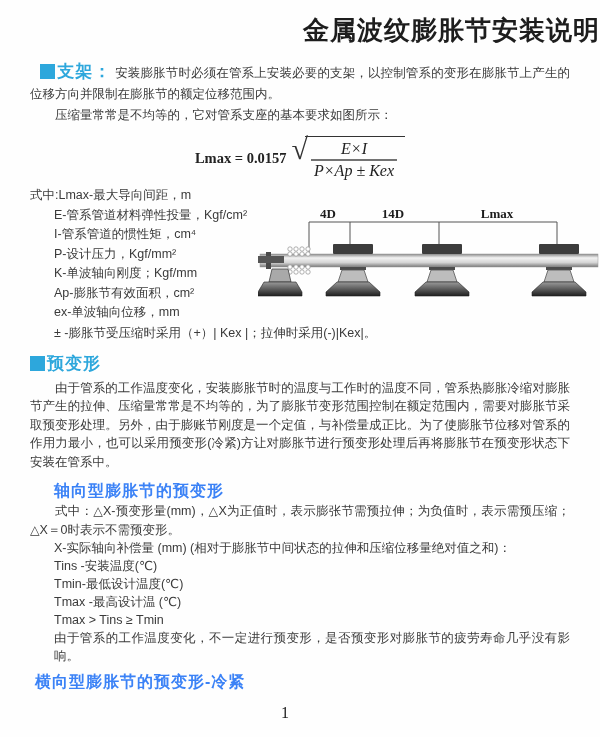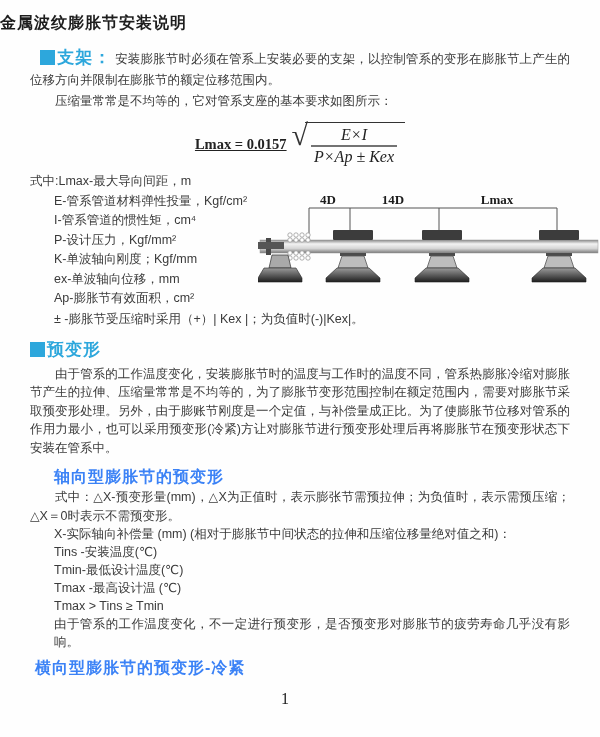--- a/index.html
+++ b/index.html
@@ -3,21 +3,21 @@
 <meta charset="utf-8">
 <style>
   * { margin:0; padding:0; box-sizing:border-box; }
   html,body { background:#ffffff; }
   .page {
     width:600px; height:737px; background:#fefefe; overflow:hidden;
     font-family:"Liberation Sans","DejaVu Sans",sans-serif;
     color:#3a3a3a; position:relative;
   }
   .page-title {
-    text-align:left; font-size:16px; font-weight:bold; color:#1d1d1d;
+    text-align:right; font-size:26px; font-weight:bold; color:#1d1d1d;
     padding-top:13px; letter-spacing:1px;
   }
   .body-text { font-size:12.5px; line-height:20px; color:#3a3a3a; }
   .para { margin:0 30px; text-align:justify; }
   .sec-para { margin-top:13px; text-indent:10px; line-height:21px; }
   .bullet-sq {
     display:inline-block; width:15px; height:15px; background:#2da7dc;
     vertical-align:-2px; margin-right:2px;
   }
   .sec-head {
@@ -25,21 +25,21 @@
   }
   .indent2 { text-indent:2em; }
   
   .formula {
     display:flex; justify-content:center; align-items:center; gap:5px;
     font-family:"Liberation Serif","DejaVu Serif",serif; color:#222;
   }
   .formula-1 { margin:9px 0 5px 0; }
   .formula-2 { margin:7px 40px 6px 0; }
   .formula-3 { margin:10px 30px 12px 0; }
-  .f-lhs { font-weight:bold; font-size:14.5px;text-decoration:underline; }
+  .f-lhs { font-weight:bold; font-size:14.5px; }
   .frac { display:inline-flex; flex-direction:column; align-items:center;
           font-size:16px; line-height:1.25; text-align:center; }
   .frac .den { border-top:2px solid #737373; }
   .frac.italic { font-style:italic; }
   .frac .num, .frac .den { padding:0 3px; }
   .sqrt { display:inline-flex; align-items:flex-start; }
   .sqrt-sym { font-size:30px; line-height:0.95; font-weight:400; color:#333; }
   .sqrt-body { border-top:1.5px solid #333; padding:2px 8px 0 6px; margin-left:-3px; margin-top:1px; }
   .paren { font-size:17px; }
   
@@ -86,22 +86,22 @@
     </span>
   </div>
 
   <div class="defs-row">
     <div class="defs-col body-text">
       <div class="def-line">式中:Lmax-最大导向间距，m</div>
       <div class="def-line sub">E-管系管道材料弹性投量，Kgf/cm²</div>
       <div class="def-line sub">I-管系管道的惯性矩，cm⁴</div>
       <div class="def-line sub">P-设计压力，Kgf/mm²</div>
       <div class="def-line sub">K-单波轴向刚度；Kgf/mm</div>
+      <div class="def-line sub">Ap-膨胀节有效面积，cm²</div>
       <div class="def-line sub">ex-单波轴向位移，mm</div>
-      <div class="def-line sub">Ap-膨胀节有效面积，cm²</div>
     </div>
     <div class="diagram-col">
       <svg width="342" height="102" viewBox="0 0 342 102">
         <defs>
           <linearGradient id="pipeGrad" x1="0" y1="0" x2="0" y2="1">
             <stop offset="0" stop-color="#8b8b8b"></stop>
             <stop offset="0.3" stop-color="#f2f2f2"></stop>
             <stop offset="0.65" stop-color="#d6d6d6"></stop>
             <stop offset="1" stop-color="#7a7a7a"></stop>
           </linearGradient>
@@ -167,21 +167,21 @@
         <g>
           <rect x="281" y="36" width="40" height="10" fill="#3c3c3c" rx="1"></rect>
           <rect x="288" y="59" width="26" height="3" fill="#4c4c4c"></rect>
           <path d="M290,62 L312,62 L316,74 L286,74 Z" fill="#bdbdbd" stroke="#555" stroke-width="0.8"></path>
           <path d="M285,74 L317,74 L328,84 L328,88 L274,88 L274,84 Z" fill="url(#baseGrad)" stroke="#222" stroke-width="0.6"></path>
         </g>
       </svg>
     </div>
   </div>
 
-  <div class="para body-text note-line pad24">± -膨胀节受压缩时采用（+）| Kex |；为负值时(-)|Kex|。</div>
+  <div class="para body-text note-line pad24">± -膨胀节受压缩时采用（+）| Kex |；拉伸时采用(-)|Kex|。</div>
 
   <div class="para" style="margin-top:9px;">
     <span class="bullet-sq"></span><span class="sec-head">预变形</span>
   </div>
   <div class="para body-text indent2 predeform-para">由于管系的工作温度变化，安装膨胀节时的温度与工作时的温度不同，管系热膨胀冷缩对膨胀节产生的拉伸、压缩量常常是不均等的，为了膨胀节变形范围控制在额定范围内，需要对膨胀节采取预变形处理。另外，由于膨账节刚度是一个定值，与补偿量成正比。为了使膨胀节位移对管系的作用力最小，也可以采用预变形(冷紧)方让对膨胀节进行预变形处理后再将膨胀节在预变形状态下安装在管系中。</div>
 
   <div class="sub-head axial">轴向型膨胀节的预变形</div>
 
 
   <div class="para body-text indent2 tight">式中：△X-预变形量(mm)，△X为正值时，表示膨张节需预拉伸；为负值时，表示需预压缩；△X＝0时表示不需预变形。</div>

